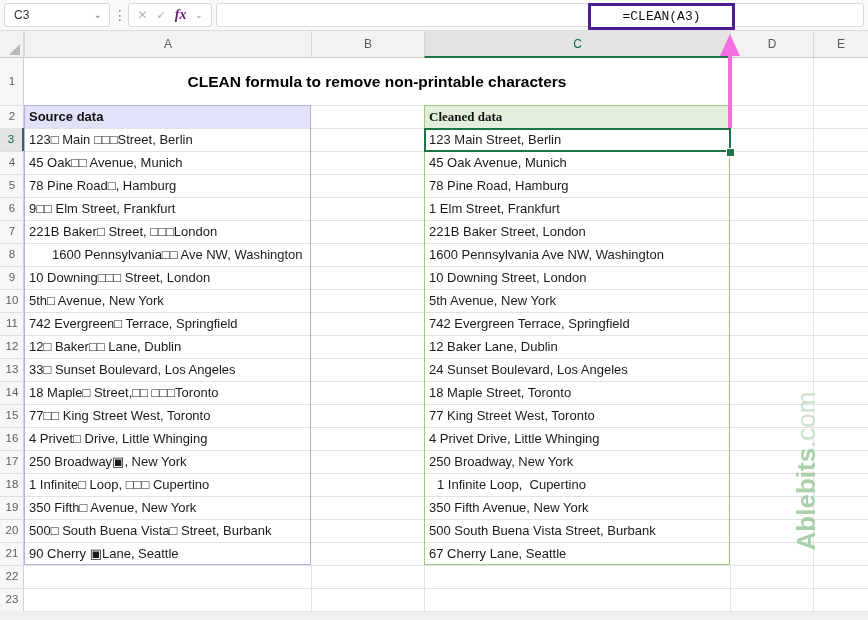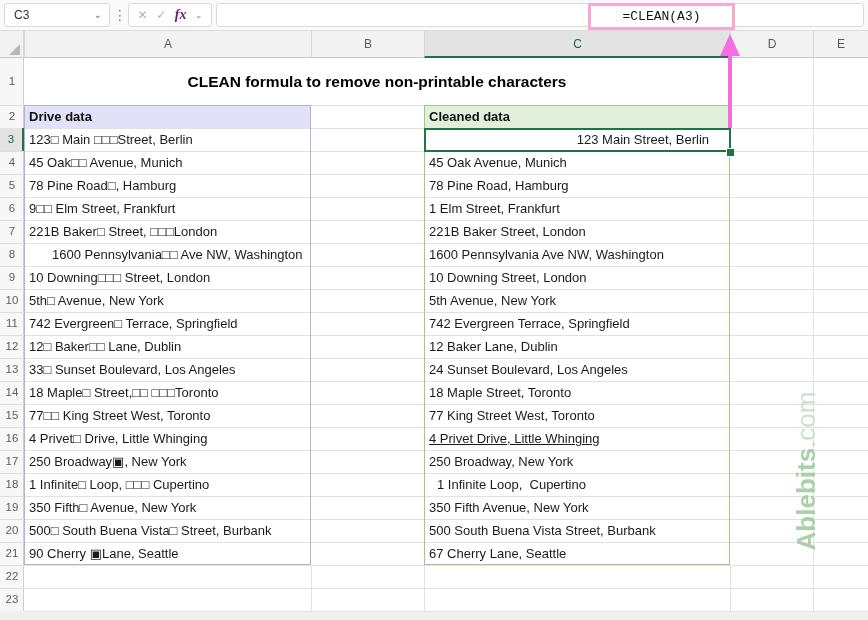--- a/index.html
+++ b/index.html
@@ -19,21 +19,21 @@
   .fxgroup{position:absolute;left:128px;top:3px;width:84px;height:24px;background:#fff;
            border:1px solid #d9d9d9;border-radius:3px;box-sizing:border-box;
            display:flex;align-items:center;justify-content:space-evenly;}
   .fxgroup .dis{color:#b0b0b0;font-size:12px;}
   .fxgroup .fx{font-family:"Liberation Serif",serif;font-style:italic;font-weight:700;
                font-size:14px;color:#701a75;}
   .fxgroup .chev{color:#888;font-size:9px;}
   .finput{position:absolute;left:216px;top:3px;width:648px;height:24px;background:#fff;
           border:1px solid #d9d9d9;border-radius:3px;box-sizing:border-box;}
   .pinkbox{position:absolute;left:588px;top:3px;width:147px;height:27px;background:#fff;
-           border:3px solid #f9a8d4;box-sizing:border-box;z-index:9;
+           border:3px solid #4c1d95;box-sizing:border-box;z-index:9;
            font-family:"Liberation Mono","DejaVu Sans Mono",monospace;font-size:13px;color:#141414;
            line-height:21px;text-align:center;}
 
   
   .hstrip{position:absolute;left:0;top:31px;width:868px;height:27px;background:#f2f2f2;
           border-bottom:1px solid #c9c9c9;box-sizing:border-box;}
   .corner{position:absolute;left:0;top:31px;width:24px;height:27px;border-right:1px solid #d6d6d6;
           box-sizing:border-box;}
   .corner .tri{position:absolute;right:3px;bottom:3px;width:0;height:0;
                border-left:11px solid transparent;border-bottom:11px solid #b7b7b7;}
@@ -127,26 +127,26 @@
   <div class="vline" style="left:730px;top:565px;height:46px;"></div>
   <div class="vline" style="left:813px;top:58px;height:553px;"></div>
   <div class="below"></div>
 
   <div class="fillA2"></div>
   <div class="fillC2"></div>
   <div class="rangeA"></div>
   <div class="rangeC"></div>
 
   <div class="title">CLEAN formula to remove non-printable characters</div>
-  <div class="cell hdrcell" style="left:24px;top:105px;width:287px;">Drive data</div>
-  <div class="cell hdrcell" style="left:424px;top:105px;width:306px;">Cleaned data</div>
+  <div class="cell hdrcell" style="left:24px;top:105px;width:287px;">Source data</div>
+  <div class="cell hdrcell" style="left:424px;top:105px;width:306px;font-family:Liberation Serif, serif;">Cleaned data</div>
 
   <div id="cells">
       <div class="cell" style="left: 24px; top: 128px; width: 287px;">123□ Main □□□Street, Berlin</div>
-      <div class="cell" style="left: 424px; top: 128px; width: 285px; text-align: right;">123 Main Street, Berlin</div>
+      <div class="cell" style="left: 424px; top: 128px; width: 285px;">123 Main Street, Berlin</div>
       <div class="cell" style="left: 24px; top: 151px; width: 287px;">45 Oak□□ Avenue, Munich</div>
       <div class="cell" style="left: 424px; top: 151px; width: 306px;">45 Oak Avenue, Munich</div>
       <div class="cell" style="left: 24px; top: 174px; width: 287px;">78 Pine Road□, Hamburg</div>
       <div class="cell" style="left: 424px; top: 174px; width: 306px;">78 Pine Road, Hamburg</div>
       <div class="cell" style="left: 24px; top: 197px; width: 287px;">9□□ Elm Street, Frankfurt</div>
       <div class="cell" style="left: 424px; top: 197px; width: 306px;">1 Elm Street, Frankfurt</div>
       <div class="cell" style="left: 24px; top: 220px; width: 287px;">221B Baker□ Street, □□□London</div>
       <div class="cell" style="left: 424px; top: 220px; width: 306px;">221B Baker Street, London</div>
       <div class="cell" style="left: 24px; top: 243px; width: 287px; padding-left: 28px;">1600 Pennsylvania□□ Ave NW, Washington</div>
       <div class="cell" style="left: 424px; top: 243px; width: 306px;">1600 Pennsylvania Ave NW, Washington</div>
@@ -158,21 +158,21 @@
       <div class="cell" style="left: 424px; top: 312px; width: 306px;">742 Evergreen Terrace, Springfield</div>
       <div class="cell" style="left: 24px; top: 335px; width: 287px;">12□ Baker□□ Lane, Dublin</div>
       <div class="cell" style="left: 424px; top: 335px; width: 306px;">12 Baker Lane, Dublin</div>
       <div class="cell" style="left: 24px; top: 358px; width: 287px;">33□ Sunset Boulevard, Los Angeles</div>
       <div class="cell" style="left: 424px; top: 358px; width: 306px;">24 Sunset Boulevard, Los Angeles</div>
       <div class="cell" style="left: 24px; top: 381px; width: 287px;">18 Maple□ Street,□□ □□□Toronto</div>
       <div class="cell" style="left: 424px; top: 381px; width: 306px;">18 Maple Street, Toronto</div>
       <div class="cell" style="left: 24px; top: 404px; width: 287px;">77□□ King Street West, Toronto</div>
       <div class="cell" style="left: 424px; top: 404px; width: 306px;">77 King Street West, Toronto</div>
       <div class="cell" style="left: 24px; top: 427px; width: 287px;">4 Privet□ Drive, Little Whinging</div>
-      <div class="cell" style="left: 424px; top: 427px; width: 278px; text-decoration: underline;">4 Privet Drive, Little Whinging</div>
+      <div class="cell" style="left: 424px; top: 427px; width: 278px;">4 Privet Drive, Little Whinging</div>
       <div class="cell" style="left: 24px; top: 450px; width: 287px;">250 Broadway▣, New York</div>
       <div class="cell" style="left: 424px; top: 450px; width: 306px;">250 Broadway, New York</div>
       <div class="cell" style="left: 24px; top: 473px; width: 287px;">1 Infinite□ Loop, □□□ Cupertino</div>
       <div class="cell" style="left: 432px; top: 473px; width: 359px;">1 Infinite Loop,  Cupertino</div>
       <div class="cell" style="left: 24px; top: 496px; width: 287px;">350 Fifth□ Avenue, New York</div>
       <div class="cell" style="left: 424px; top: 496px; width: 306px;">350 Fifth Avenue, New York</div>
       <div class="cell" style="left: 24px; top: 519px; width: 287px;">500□ South Buena Vista□ Street, Burbank</div>
       <div class="cell" style="left: 424px; top: 519px; width: 306px;">500 South Buena Vista Street, Burbank</div>
       <div class="cell" style="left: 24px; top: 542px; width: 287px;">90 Cherry ▣Lane, Seattle</div>
       <div class="cell" style="left: 424px; top: 542px; width: 306px;">67 Cherry Lane, Seattle</div>

